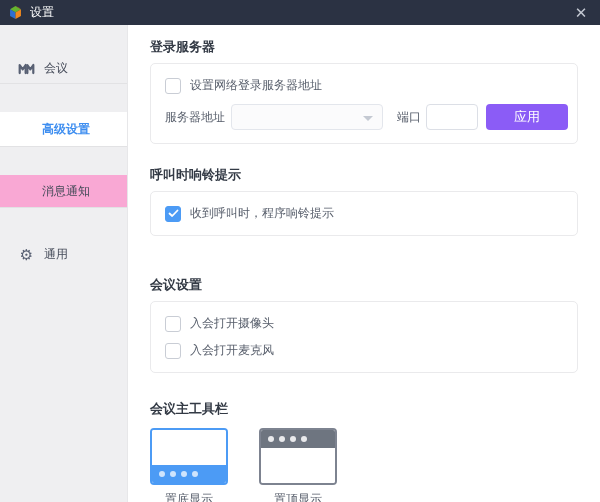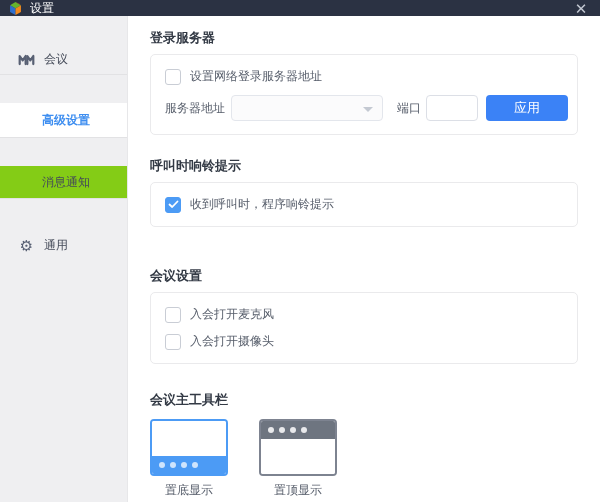--- a/index.html
+++ b/index.html
@@ -5,21 +5,21 @@
   * { margin:0; padding:0; box-sizing:border-box; }
   html,body { width:600px; height:502px; }
   body {
     font-family:"Liberation Sans","DejaVu Sans",sans-serif;
     font-size:12px; color:#454b59; background:#fff; overflow:hidden;
   }
   .window { width:600px; height:502px; display:flex; flex-direction:column; background:#fff; }
 
   
   .titlebar {
-    height:16px; background:#2b3243; display:flex; align-items:center;
+    height:25px; background:#2b3243; display:flex; align-items:center;
     padding:0 8px; flex:0 0 auto;
   }
   .app-logo { width:15px; height:15px; display:block; }
   .titlebar-title { color:#ffffff; font-size:12px; margin-left:7px; }
   .titlebar-spacer { flex:1; }
   .close-btn {
     width:22px; height:20px; display:flex; align-items:center; justify-content:center;
     color:#c3c8d2; font-size:15px; line-height:1; cursor:pointer;
   }
 
@@ -29,21 +29,21 @@
     width:128px; flex:0 0 auto; background:#efeff1; border-right:1px solid #e7e7e9;
   }
   .side-item {
     display:flex; align-items:center; padding-left:18px; cursor:pointer;margin-top:28px;
   }
   .side-item .icon { width:17px; height:17px; margin-right:9px; display:flex; align-items:center; justify-content:center; }
   .side-item-parent { height:30px; color:#454b59; }
   .side-divider { height:1px; background:#e2e2e4; }
   .side-sub { padding-left:42px;align-items:center; }
   .side-sub.selected { height:34px; background:#ffffff; color:#3e8ef0; font-weight:bold; }
-  .side-sub.plain { height:32px; background:#84cc16; color:#454b59; }
+  .side-sub.plain { height:32px; background:#f9a8d4; color:#454b59; }
   .side-item-general { height:36px; }
   .gear-glyph { font-size:15px; color:#586073; line-height:1; }
 
   
   .content { flex:1; background:#ffffff; padding:0 22px; overflow:hidden; }
   .section-title { font-size:13px; font-weight:bold; color:#333a45; }
   .t1 { margin-top:13px; }
   .t2 { margin-top:22px; }
   .t3 { margin-top:40px; }
   .t4 { margin-top:27px; }
@@ -74,21 +74,21 @@
     border-top:5px solid #c4c9d2;
   }
   .port-input {
     width:52px; height:26px; border:1px solid #dcdfe6; border-radius:4px;
     background:#fff; margin-left:5px; font-family:inherit; font-size:12px;
     padding:0 6px; color:#454b59; outline:none;
   }
   .port-label { margin-left:14px;text-align:right; }
   .apply-btn {
     width:82px; height:26px; margin-left:8px; border:none; border-radius:4px;
-    background:#3b82f6; color:#ffffff; font-size:13px; font-family:Liberation Mono, monospace;
+    background:#8b5cf6; color:#ffffff; font-size:13px; font-family:Liberation Mono, monospace;
     cursor:pointer;
   }
 
   
   .thumbs { display:flex; margin-top:10px; }
   .thumb-wrap { display:flex; flex-direction:column; align-items:center; }
   .thumb-wrap + .thumb-wrap { margin-left:31px; }
   .thumb {
     width:78px; height:57px; border-radius:4px; background:#fff; overflow:hidden;
     display:flex; flex-direction:column; cursor:pointer;
@@ -179,25 +179,25 @@
             </svg>
           </span>
           <span class="cb-label">收到呼叫时，程序响铃提示</span>
         </div>
       </div>
 
       <div class="section-title t3">会议设置</div>
       <div class="panel">
         <div class="row">
           <span class="checkbox"></span>
+          <span class="cb-label">入会打开摄像头</span>
+        </div>
+        <div class="row">
+          <span class="checkbox"></span>
           <span class="cb-label">入会打开麦克风</span>
-        </div>
-        <div class="row">
-          <span class="checkbox"></span>
-          <span class="cb-label">入会打开摄像头</span>
         </div>
       </div>
 
       <div class="section-title t4">会议主工具栏</div>
       <div class="thumbs">
         <div class="thumb-wrap">
           <div class="thumb bottom">
             <div class="body"></div>
             <div class="bar blue">
               <span class="dot"></span>

